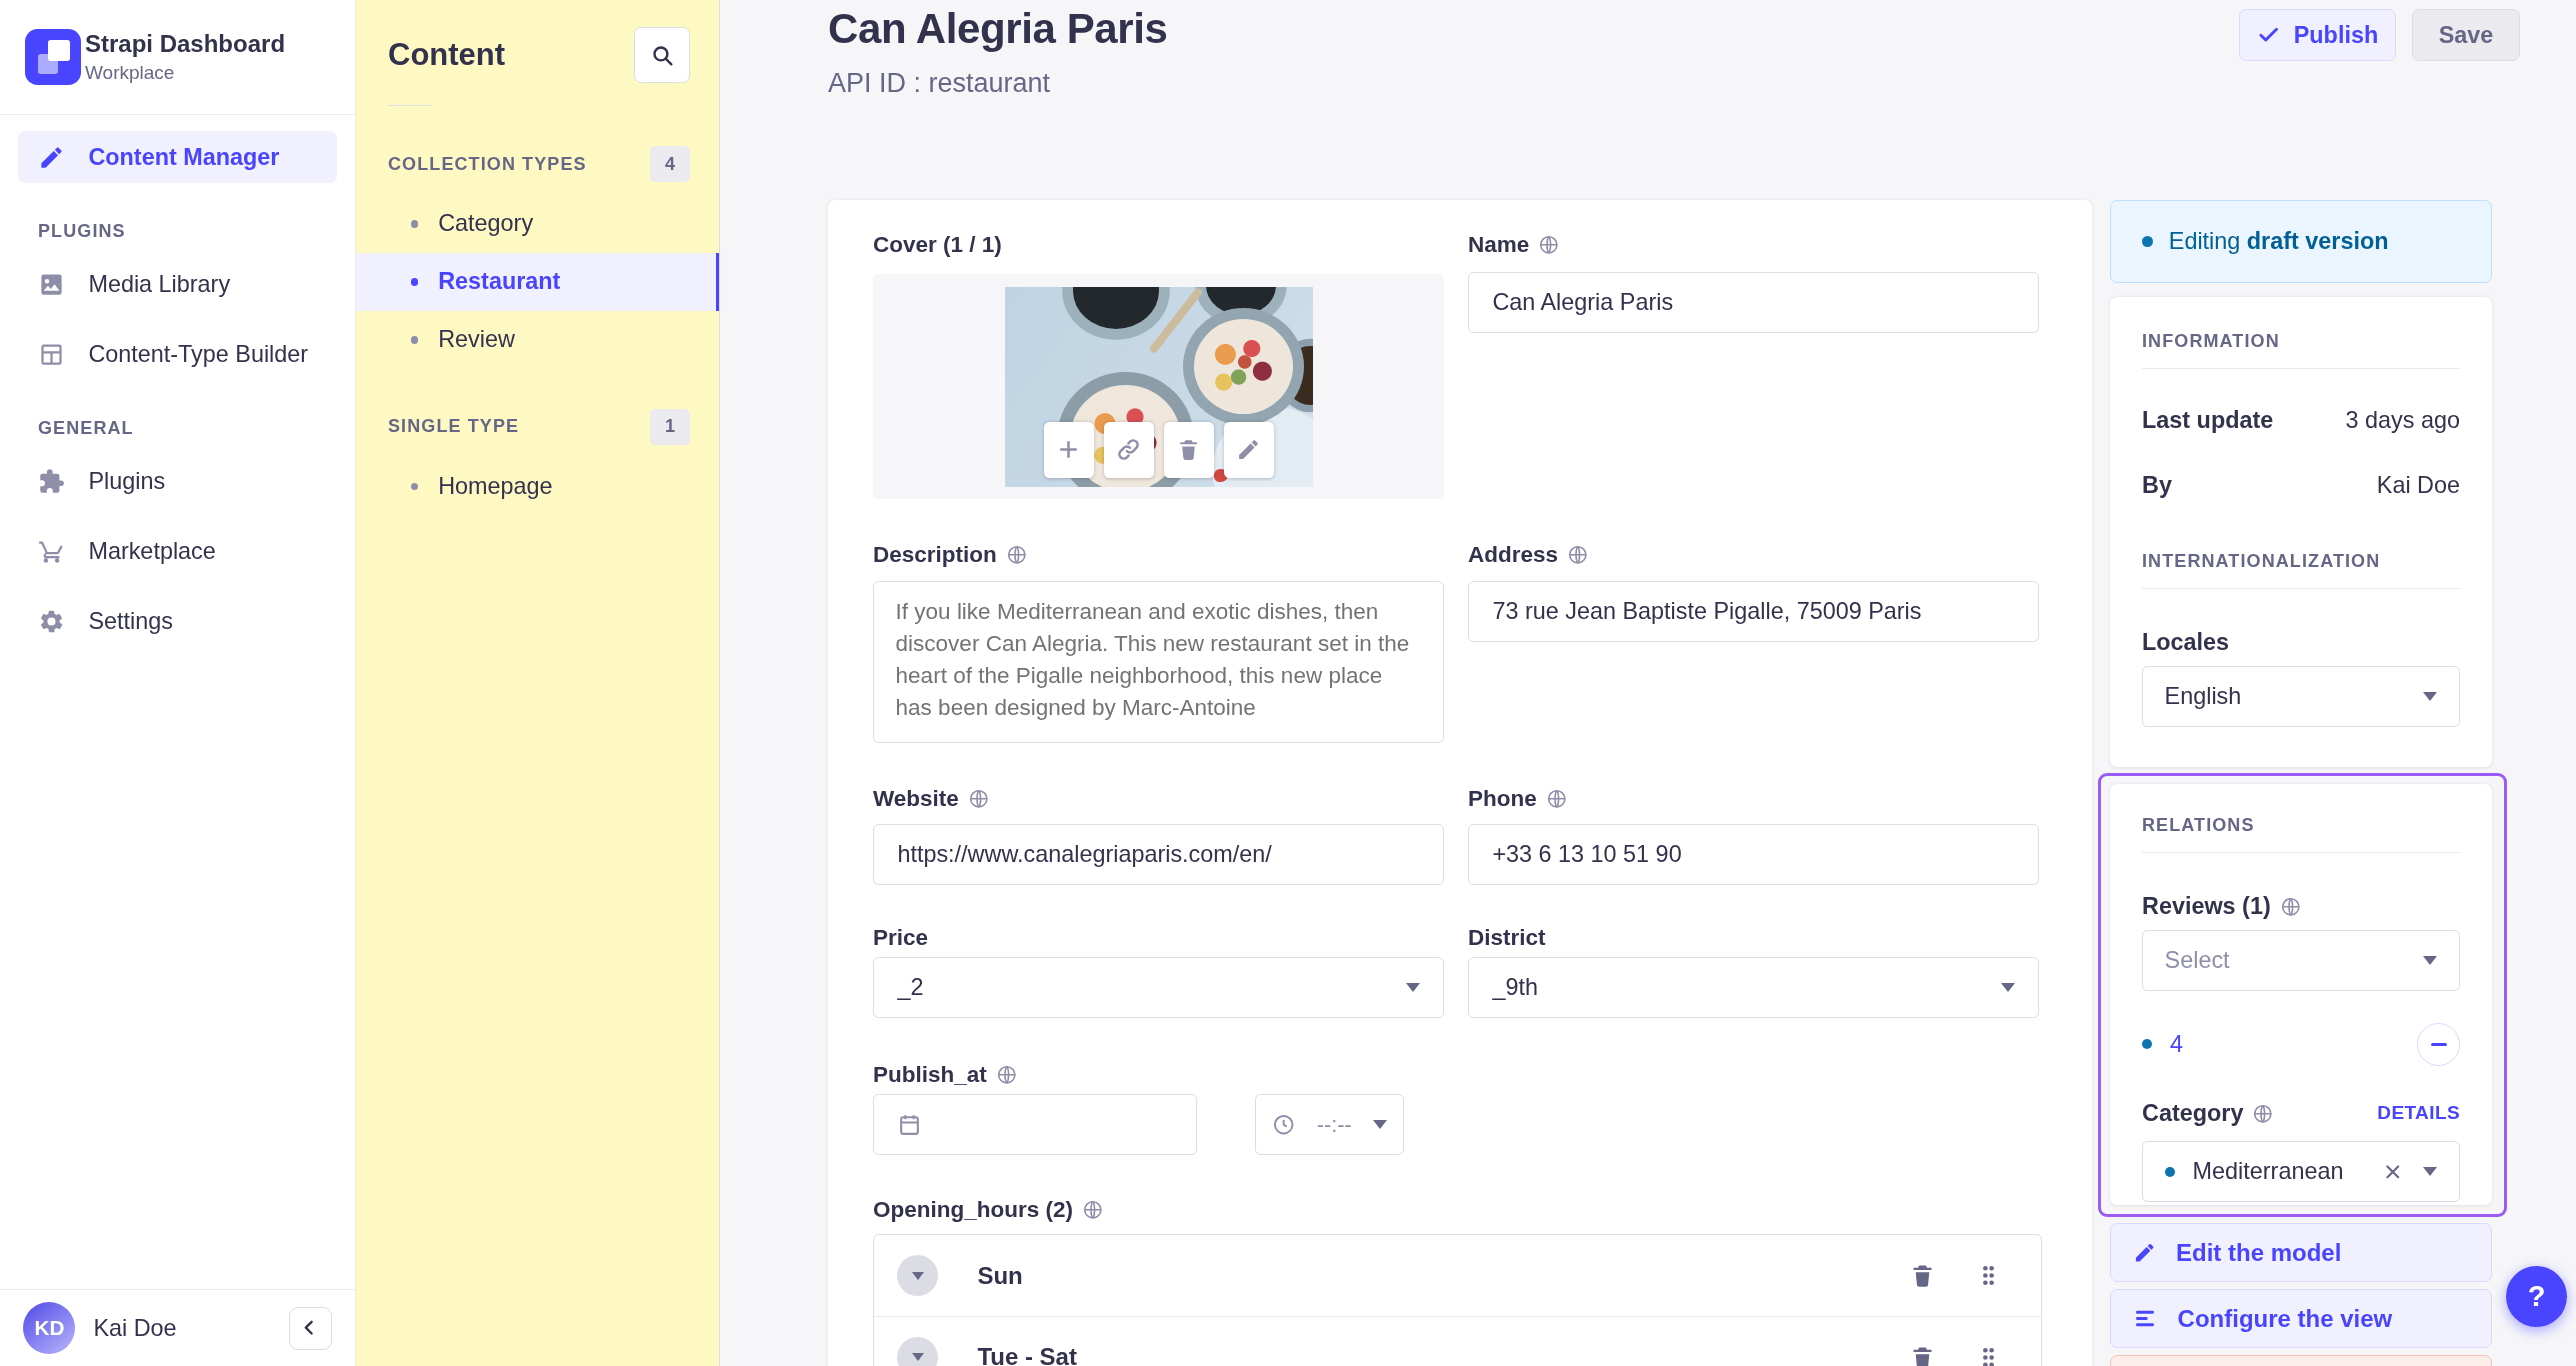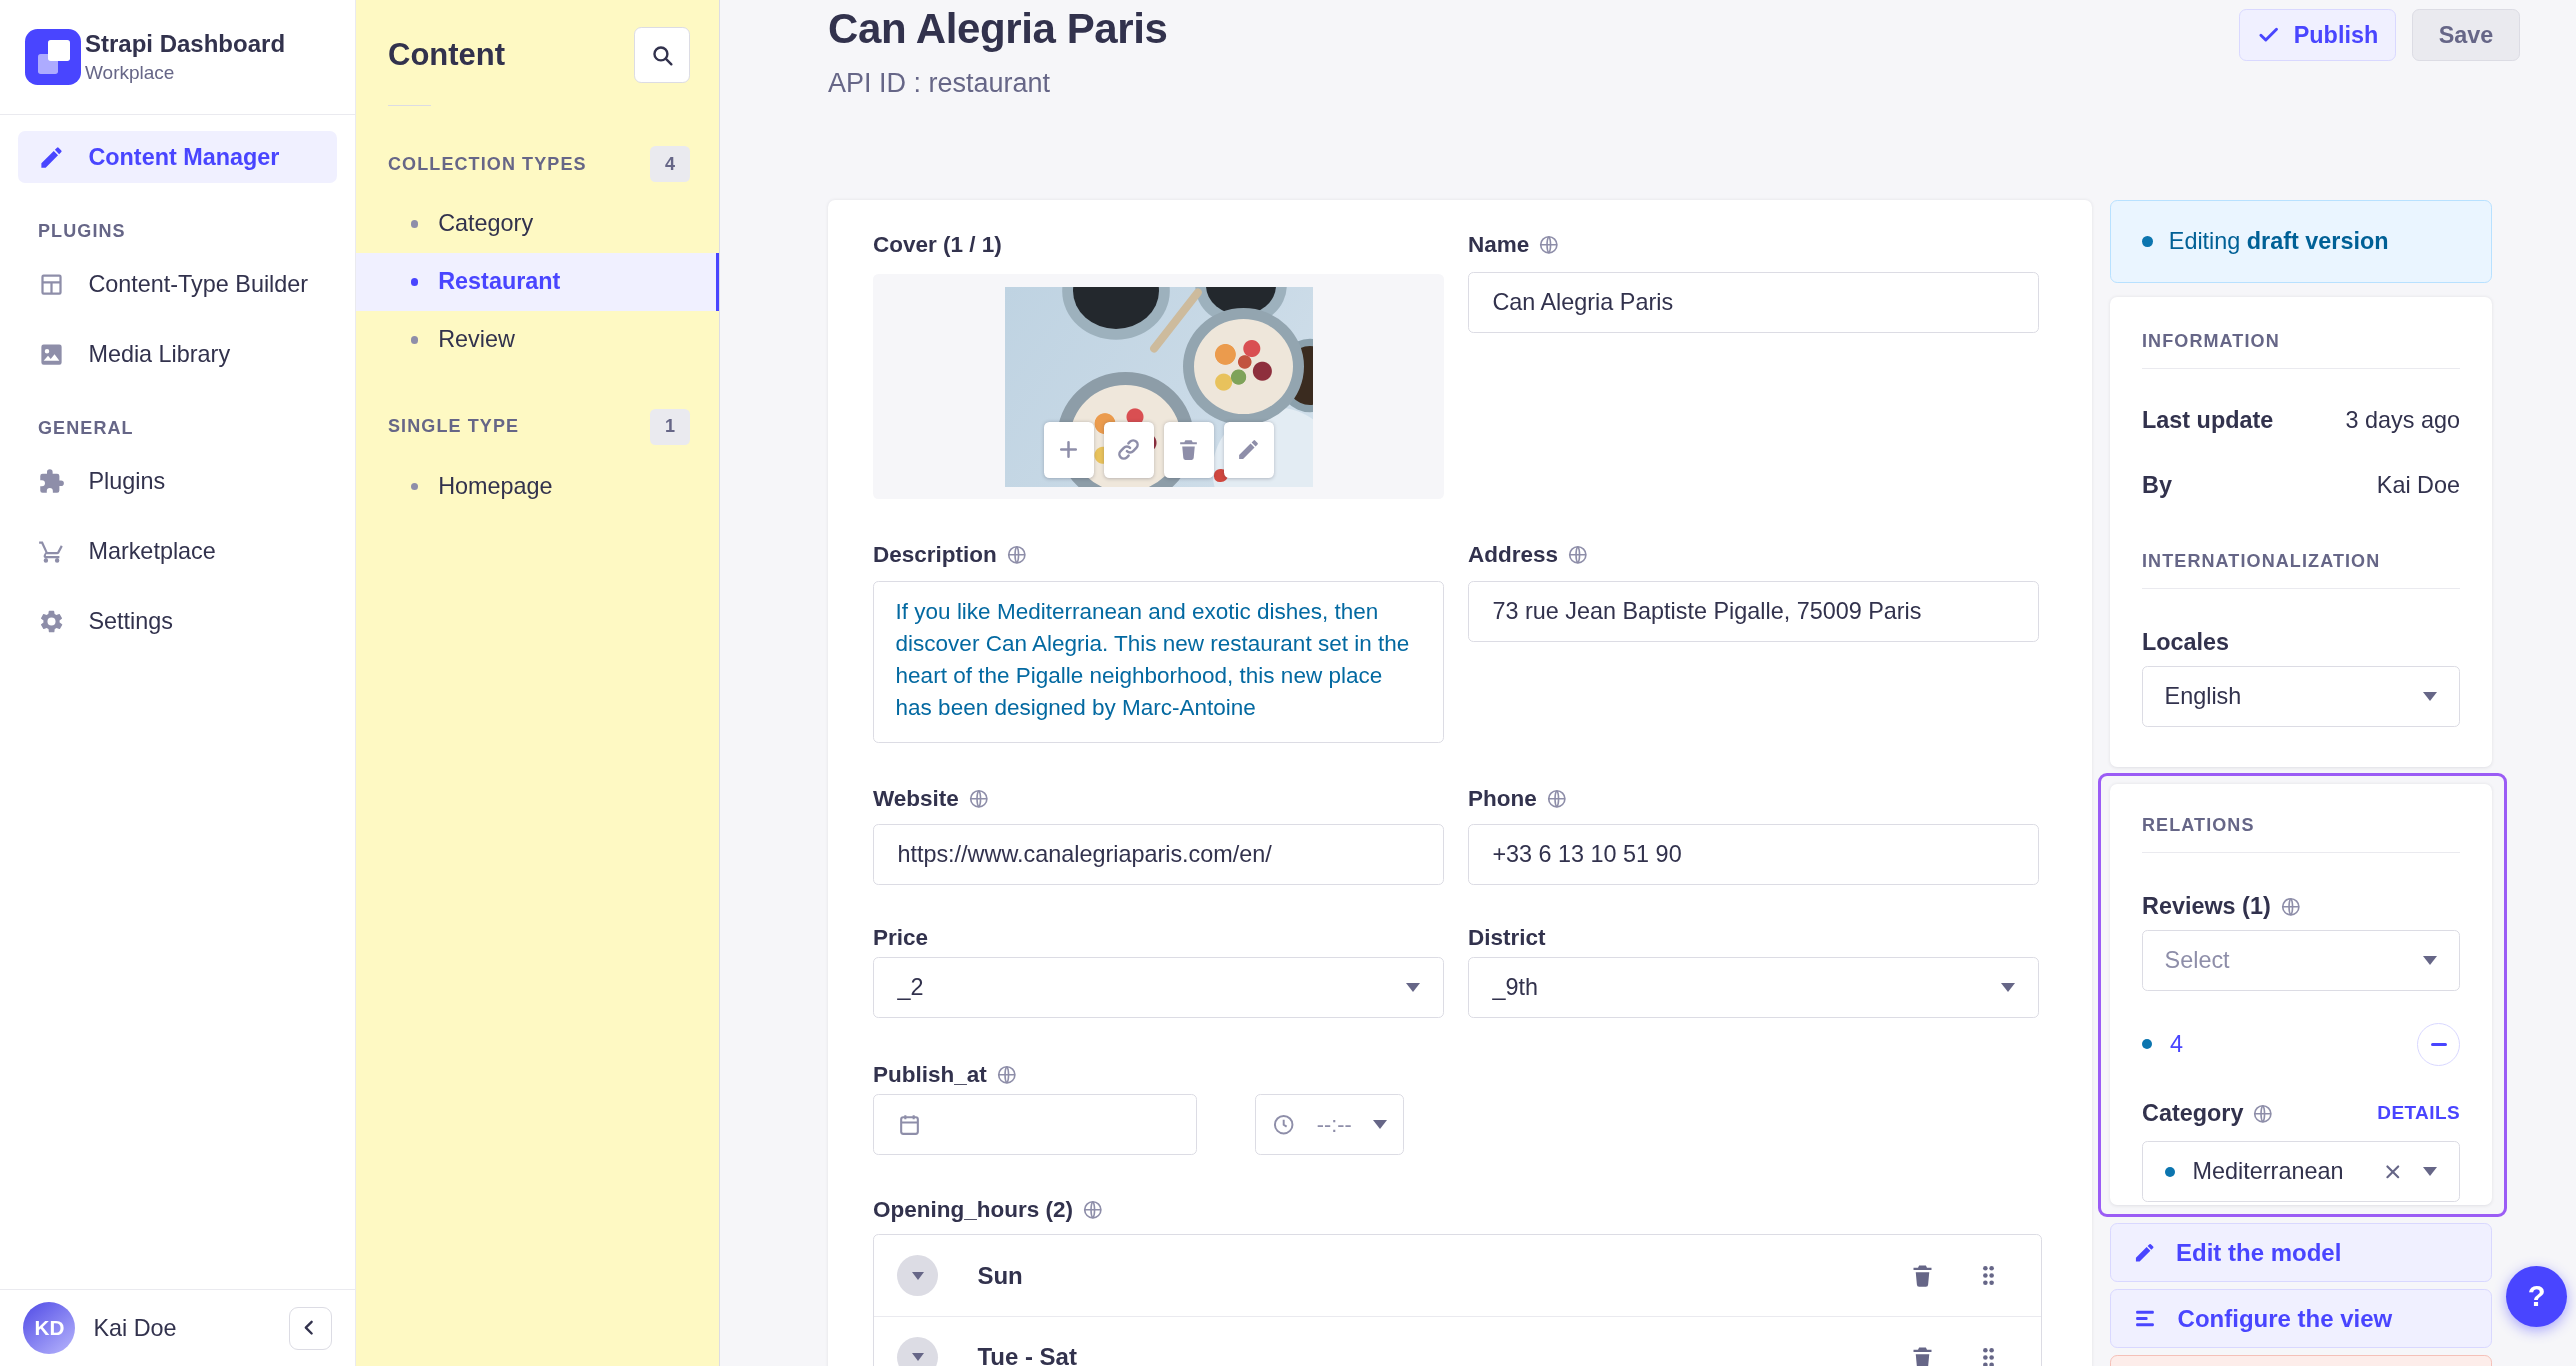--- a/index.html
+++ b/index.html
@@ -48,21 +48,21 @@
   .btn-publish { position:absolute; left:1507px; top:9px; width:157px; height:52px; background:#f0f0ff; border:0.9px solid #d9d8ff; border-radius:7.2px; color:#4945ff; font-weight:bold; font-size:23.4px; display:flex; align-items:center; justify-content:center; gap:13.5px; cursor:pointer; }
   .btn-save { position:absolute; left:1680px; top:9px; width:108px; height:52px; background:#eaeaef; border:0.9px solid #dcdce4; border-radius:7.2px; color:#666687; font-weight:bold; font-size:23.4px; display:flex; align-items:center; justify-content:center; cursor:pointer; }
 
   .form-card { position:absolute; left:96px; top:200px; width:1264px; height:1259px; background:#fff; border-radius:7.2px; box-shadow:0 0.9px 3.6px rgba(33,33,52,.1); }
   .fl { position:absolute; display:flex; align-items:center; gap:9px; font-size:22.5px; font-weight:600; color:#32324d; }
   .globe { color:#8e8ea9; }
   .input, .tselect { position:absolute; background:#fff; border:0.9px solid #dcdce4; border-radius:5.4px; height:61px; font-size:23.4px; color:#32324d; padding:0 23.4px; display:flex; align-items:center; width:571px; }
   input.input { font-family:"Liberation Sans", sans-serif; outline:none; }
   .tselect { justify-content:space-between; cursor:pointer; }
   .caret { width:0; height:0; border-left:7.2px solid transparent; border-right:7.2px solid transparent; border-top:9px solid #666687; }
-  .tarea { position:absolute; background:#fff; border:0.9px solid #dcdce4; border-radius:5.4px; width:571px; height:162px; padding:14.4px 21.6px; font-size:22.5px; line-height:32px; color:#0369a1; overflow:hidden; }
+  .tarea { position:absolute; background:#fff; border:0.9px solid #dcdce4; border-radius:5.4px; width:571px; height:162px; padding:14.4px 21.6px; font-size:22.5px; line-height:32px; color:#737373; overflow:hidden; }
 
   
   .cover-panel { position:absolute; left:45px; top:74px; width:571px; height:225px; background:#f6f6f9; border-radius:5.4px; }
   .cover-img { position:absolute; left:50%; transform:translateX(-50%); top:12.6px; width:308px; height:200px; overflow:hidden;
     background:radial-gradient(circle at 88% 92%, #e3ecf3 0 63px, rgba(227,236,243,0) 64px),
                linear-gradient(125deg,#bfd3e2 0%,#c8d9e6 55%,#d2e0eb 100%); }
   .cup { position:absolute; border-radius:50%; background:#23282d; box-shadow:0 0 0 10.8px #9db1bd; }
   .cup.a { left:68px; top:-34px; width:86px; height:76px; }
   .cup.b { left:201px; top:-31px; width:70px; height:59px; }
   .cup.c { right:-23.4px; top:59px; width:52px; height:59px; background:#3a2b1f; box-shadow:0 0 0 7.2px #8ba0ac; }
@@ -146,32 +146,32 @@
               <path d="M3 17.2V21h3.8L17.8 10 14 6.2 3 17.2zM20.7 7.1a1 1 0 0 0 0-1.4l-2.4-2.4a1 1 0 0 0-1.4 0L15 5.2 18.8 9l1.9-1.9z"></path>
             </svg>
         </span>
         <span>Content Manager</span>
       </div>
 
       <div class="nav-section">PLUGINS</div>
       <div class="nav-item">
         <span class="nicon">
           <svg width="27" height="27" viewBox="0 0 24 24" fill="currentColor">
-              <path d="M5 3h14a2 2 0 0 1 2 2v14a2 2 0 0 1-2 2H5a2 2 0 0 1-2-2V5a2 2 0 0 1 2-2zm0 2v4h14V5H5zm0 6v8h6v-8H5zm8 0v8h6v-8h-6z"></path>
-            </svg>
-        </span>
-        <span>Content-Type Builder</span>
+              <path d="M21 19V5a2 2 0 0 0-2-2H5a2 2 0 0 0-2 2v14a2 2 0 0 0 2 2h14a2 2 0 0 0 2-2zM8.9 13.2l2.4 2.9 3.4-4.4L19 17.5H5l3.9-4.3zM8 7a2 2 0 1 1 0 4 2 2 0 0 1 0-4z"></path>
+            </svg>
+        </span>
+        <span>Media Library</span>
       </div>
       <div class="nav-item">
         <span class="nicon">
           <svg width="27" height="27" viewBox="0 0 24 24" fill="currentColor">
-              <path d="M21 19V5a2 2 0 0 0-2-2H5a2 2 0 0 0-2 2v14a2 2 0 0 0 2 2h14a2 2 0 0 0 2-2zM8.9 13.2l2.4 2.9 3.4-4.4L19 17.5H5l3.9-4.3zM8 7a2 2 0 1 1 0 4 2 2 0 0 1 0-4z"></path>
-            </svg>
-        </span>
-        <span>Media Library</span>
+              <path d="M5 3h14a2 2 0 0 1 2 2v14a2 2 0 0 1-2 2H5a2 2 0 0 1-2-2V5a2 2 0 0 1 2-2zm0 2v4h14V5H5zm0 6v8h6v-8H5zm8 0v8h6v-8h-6z"></path>
+            </svg>
+        </span>
+        <span>Content-Type Builder</span>
       </div>
 
       <div class="nav-section">GENERAL</div>
       <div class="nav-item">
         <span class="nicon">
           <svg width="27" height="27" viewBox="0 0 24 24" fill="currentColor">
               <path d="M20.5 11H19V7a2 2 0 0 0-2-2h-4V3.5a2.5 2.5 0 0 0-5 0V5H4a2 2 0 0 0-2 2v3.8h1.5a2.7 2.7 0 0 1 0 5.4H2V20a2 2 0 0 0 2 2h3.8v-1.5a2.7 2.7 0 0 1 5.4 0V22H17a2 2 0 0 0 2-2v-4h1.5a2.5 2.5 0 0 0 0-5z"></path>
             </svg>
         </span>
         <span>Plugins</span>

